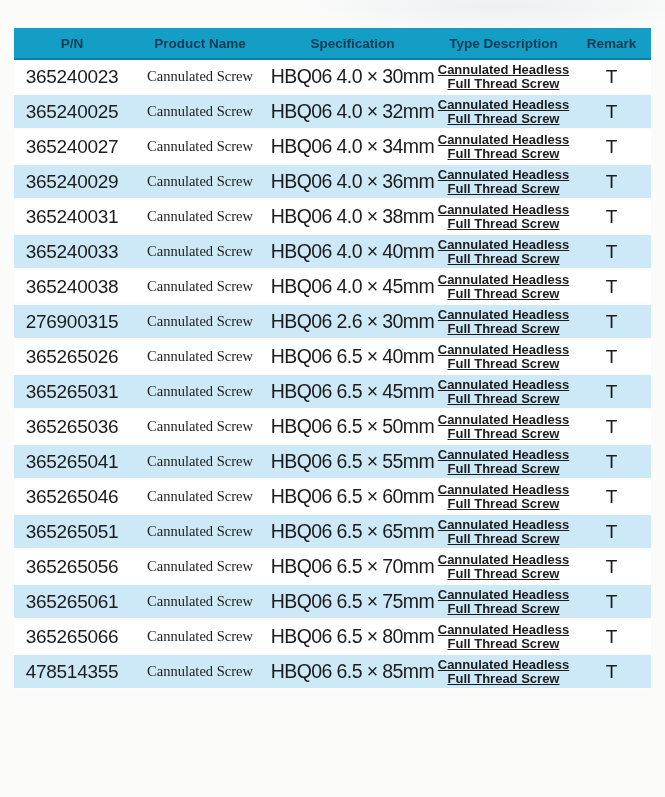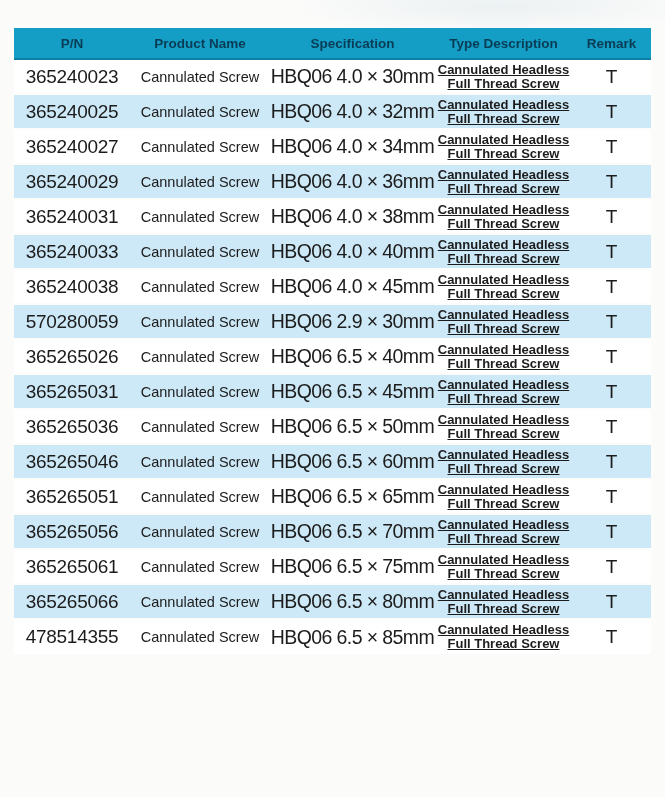--- a/index.html
+++ b/index.html
@@ -45,21 +45,21 @@
   tbody tr:nth-child(even) td { border-top: 2px solid #fcfcfb; border-bottom: 2px solid #fcfcfb; }
 
   td {
     text-align: center;
     vertical-align: middle;
     color: var(--text, #1C1C1C);
     overflow: hidden;
     white-space: nowrap;
   }
   td.pn     { font-size: 19px; letter-spacing: -0.3px; margin-top: 20px; }
-  td.prod   { font-size: 14.5px; }
+  td.prod   { font-size: 14.5px; font-family: Liberation Serif, serif; }
   td.spec   { font-size: 19.5px; letter-spacing: -0.6px; }
   td.type   { font-size: 13px; font-weight: 600; line-height: 14px; text-decoration: underline; }
   td.remark { font-size: 19px; }
   .type-line { display: block; }
 </style>
 </head>
 <body>
 
 <div class="page">
   <table class="product-table">
@@ -144,23 +144,23 @@
           <td class="pn">365240038</td>
           <td class="prod">Cannulated Screw</td>
           <td class="spec">HBQ06 4.0 × 45mm</td>
           <td class="type">
             <span class="type-line">Cannulated Headless</span>
             <span class="type-line">Full Thread Screw</span>
           </td>
           <td class="remark">T</td>
         </tr>
         <tr>
-          <td class="pn">570280059</td>
-          <td class="prod">Cannulated Screw</td>
-          <td class="spec">HBQ06 2.9 × 30mm</td>
+          <td class="pn">276900315</td>
+          <td class="prod">Cannulated Screw</td>
+          <td class="spec">HBQ06 2.6 × 30mm</td>
           <td class="type">
             <span class="type-line">Cannulated Headless</span>
             <span class="type-line">Full Thread Screw</span>
           </td>
           <td class="remark">T</td>
         </tr>
         <tr>
           <td class="pn">365265026</td>
           <td class="prod">Cannulated Screw</td>
           <td class="spec">HBQ06 6.5 × 40mm</td>
@@ -177,20 +177,30 @@
           <td class="type">
             <span class="type-line">Cannulated Headless</span>
             <span class="type-line">Full Thread Screw</span>
           </td>
           <td class="remark">T</td>
         </tr>
         <tr>
           <td class="pn">365265036</td>
           <td class="prod">Cannulated Screw</td>
           <td class="spec">HBQ06 6.5 × 50mm</td>
+          <td class="type">
+            <span class="type-line">Cannulated Headless</span>
+            <span class="type-line">Full Thread Screw</span>
+          </td>
+          <td class="remark">T</td>
+        </tr>
+        <tr>
+          <td class="pn">365265041</td>
+          <td class="prod">Cannulated Screw</td>
+          <td class="spec">HBQ06 6.5 × 55mm</td>
           <td class="type">
             <span class="type-line">Cannulated Headless</span>
             <span class="type-line">Full Thread Screw</span>
           </td>
           <td class="remark">T</td>
         </tr>
         <tr>
           <td class="pn">365265046</td>
           <td class="prod">Cannulated Screw</td>
           <td class="spec">HBQ06 6.5 × 60mm</td>

